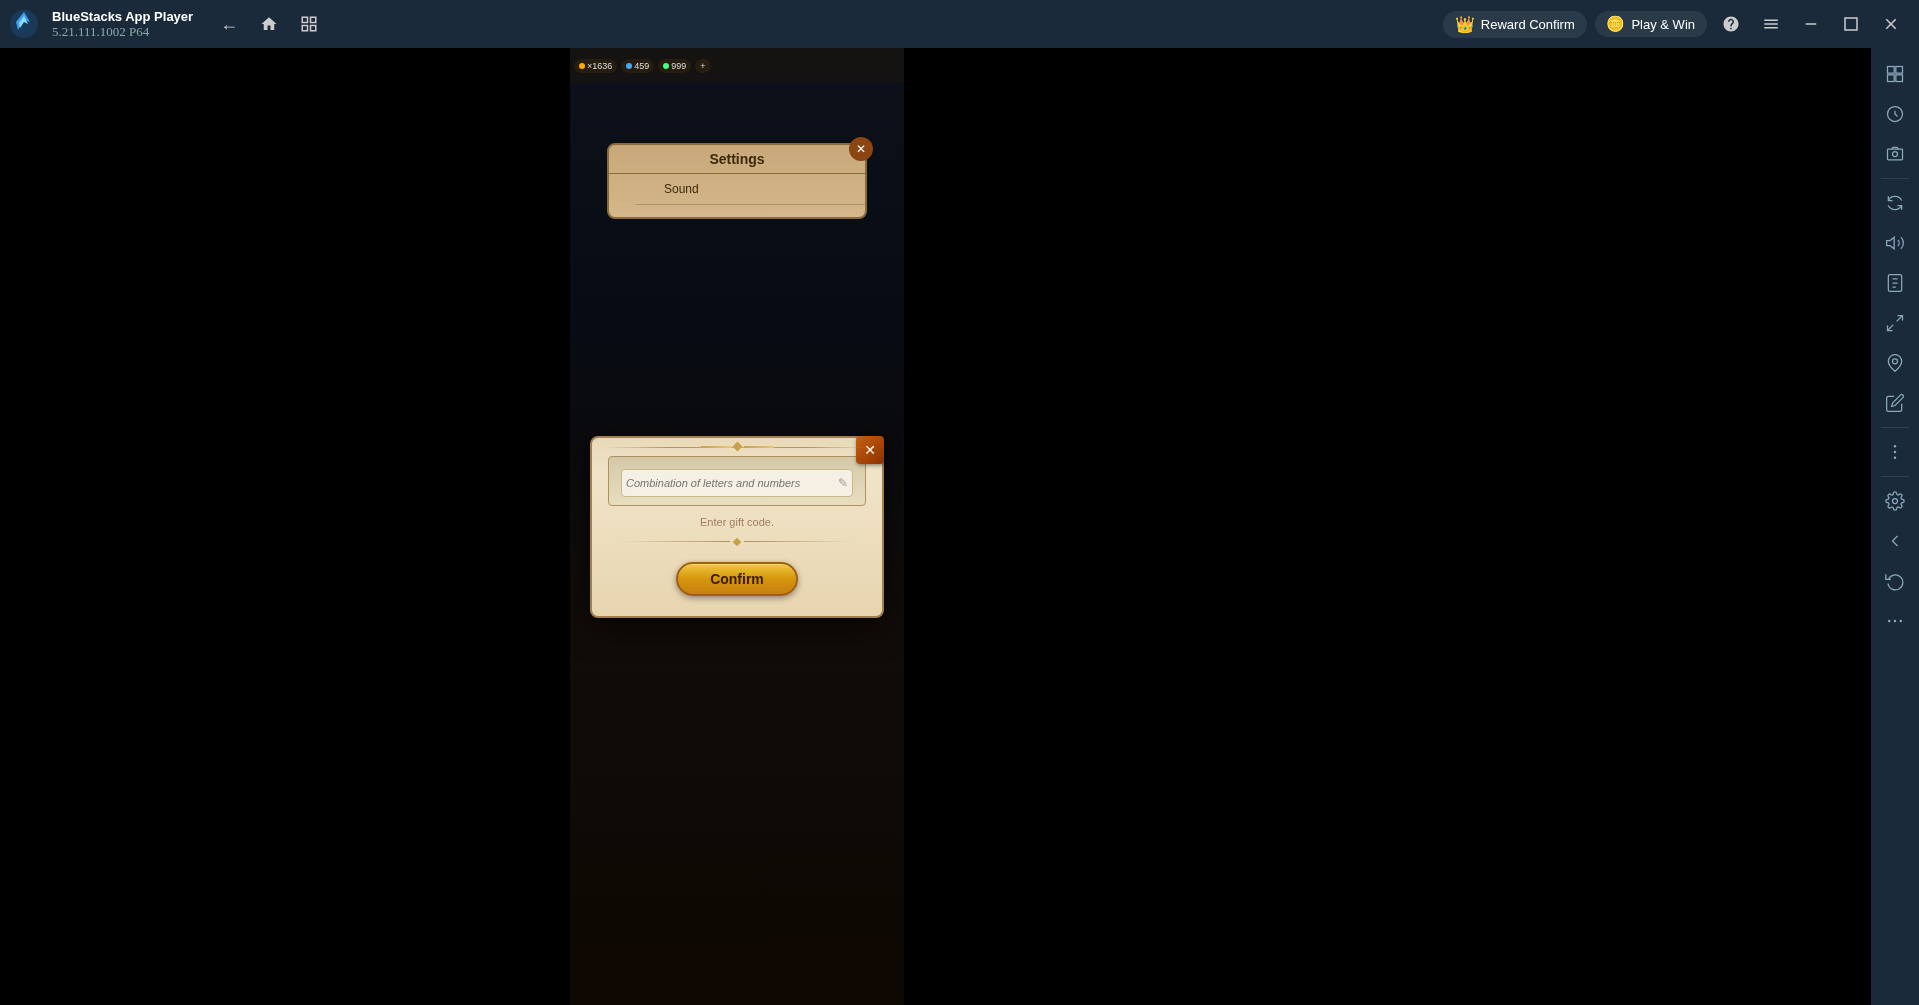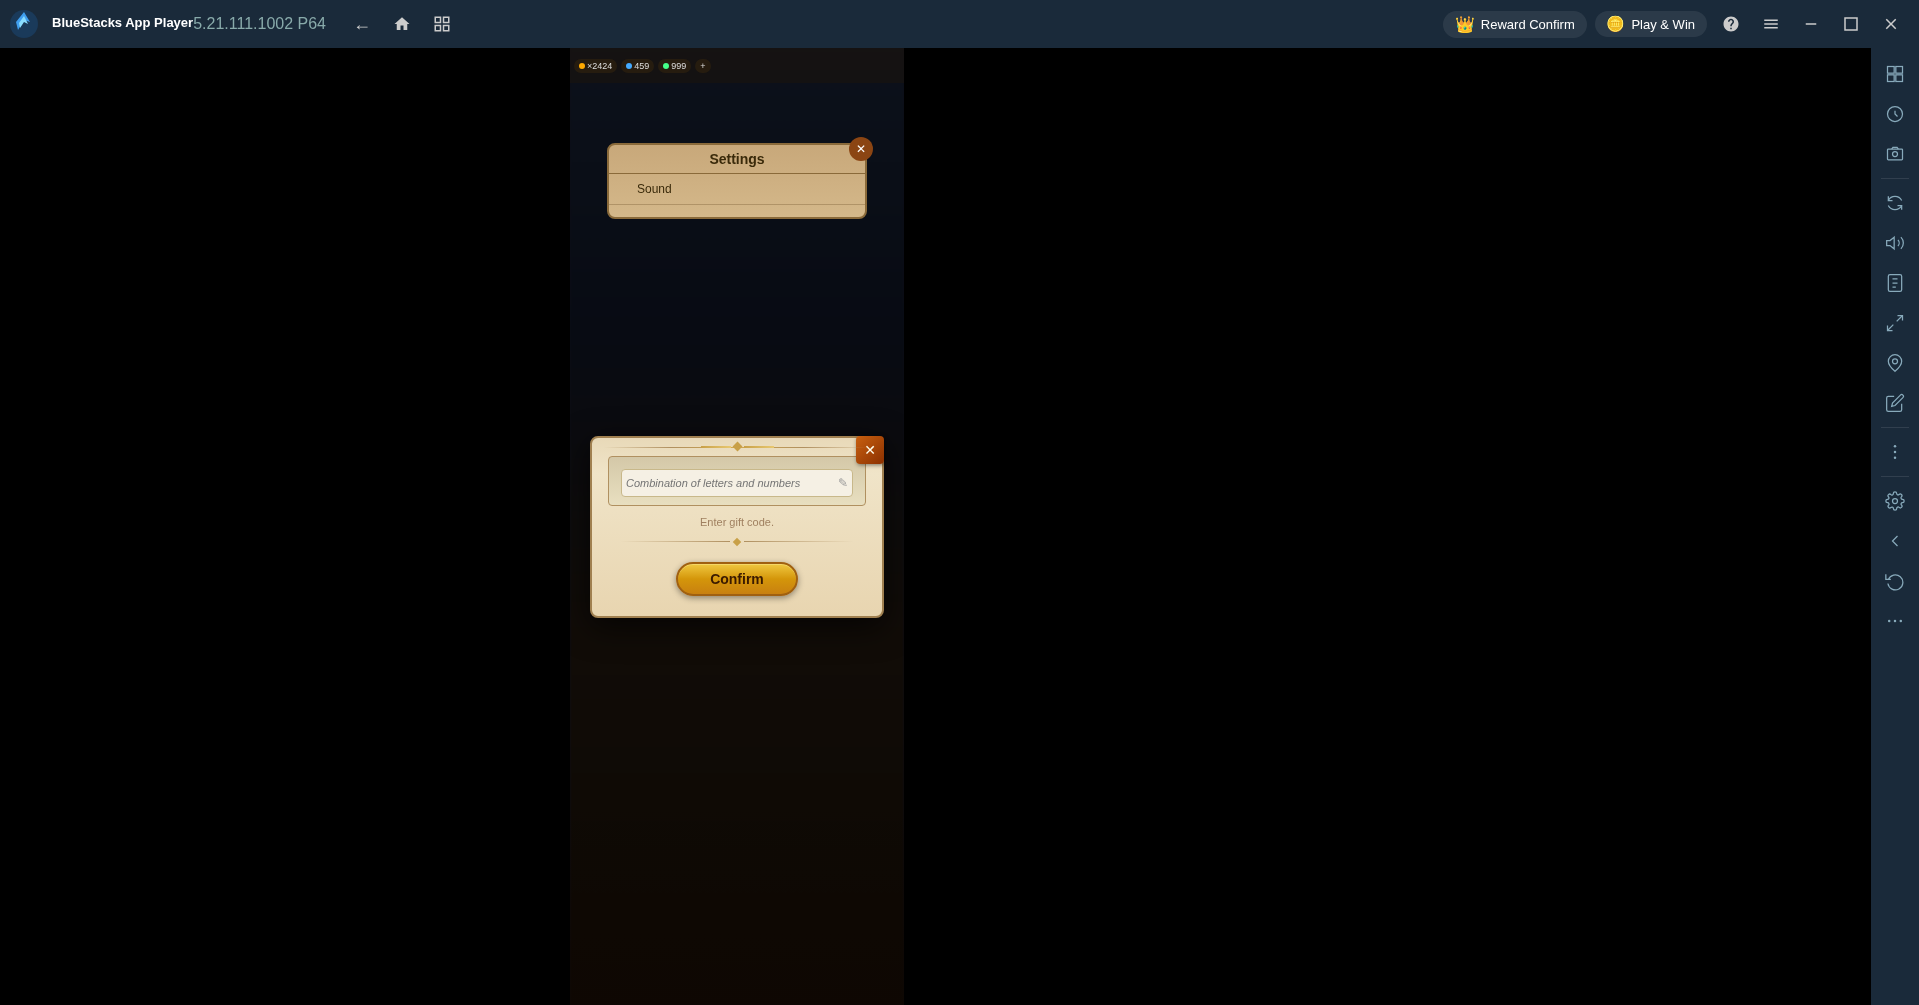--- a/index.html
+++ b/index.html
@@ -27,30 +27,32 @@
       height: 48px;
       display: flex;
       align-items: center;
       justify-content: center;
     }
     .titlebar-logo svg {
       width: 32px; height: 32px;
     }
     .titlebar-appinfo {
       display: flex;
+      flex-direction: column;
       margin-left: 4px;
     }
     .titlebar-appname {
       color: #fff;
       font-size: 13px;
       font-weight: 600;
     }
     .titlebar-version {
       color: #8aa;
-      font-size: 16px;
+      font-size: 13px;
+      font-family: Liberation Serif, serif;
     }
     .titlebar-nav {
       display: flex;
       align-items: center;
       margin-left: 20px;
       gap: 8px;
     }
     .titlebar-nav-btn {
       width: 32px; height: 32px;
       display: flex; align-items: center; justify-content: center;
@@ -226,20 +228,21 @@
       display: flex; align-items: center; justify-content: center;
       color: #fff;
       font-size: 12px;
       cursor: pointer;
     }
     .settings-row {
       padding: 8px 28px;
       font-size: 12px;
       color: #3a2a0a;
       border-bottom: 1px solid rgba(100,70,30,0.3);
+      margin-left: 27px;
     }
 
     
     .gift-code-overlay {
       position: absolute;
       top: 0; left: 0; right: 0; bottom: 0;
       z-index: 30;
       display: flex;
       align-items: center;
       justify-content: center;
@@ -503,21 +506,21 @@
     <div class="black-left"></div>
 
     <div class="game-screen">
 
       <div class="game-bg"></div>
 
       <div class="game-top-bar">
         <div class="game-top-stats">
           <div class="stat-pill">
             <div class="dot dot-orange"></div>
-            <span>×2424</span>
+            <span>×1636</span>
           </div>
           <div class="stat-pill">
             <div class="dot dot-blue"></div>
             <span>459</span>
           </div>
           <div class="stat-pill">
             <div class="dot dot-green"></div>
             <span>999</span>
           </div>
           <div class="stat-pill">

